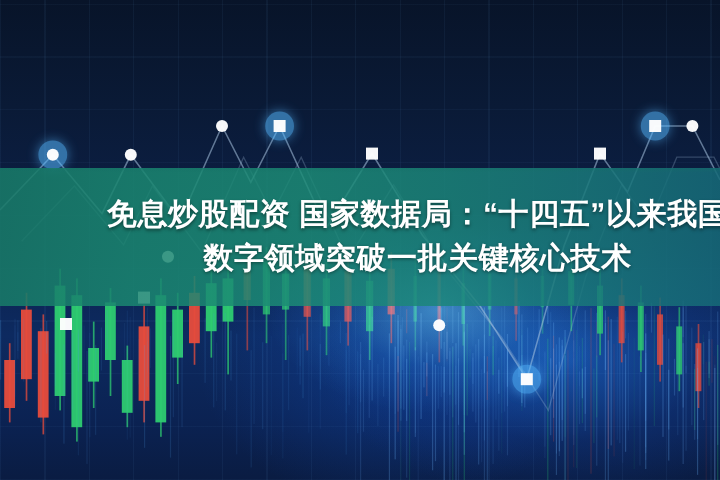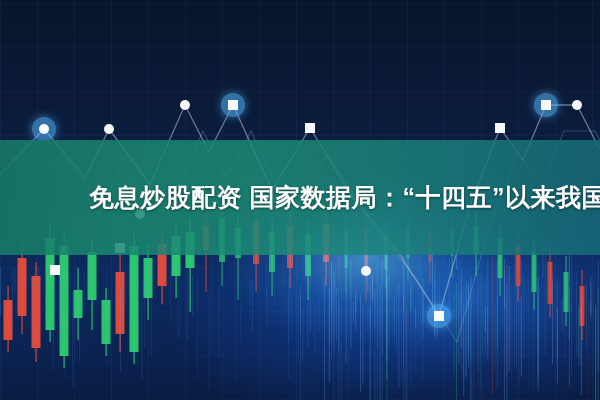--- a/index.html
+++ b/index.html
@@ -414,15 +414,16 @@
       <circle cx="546" cy="105" r="12" fill="#55b8ff" opacity="0.55" filter="url(#nglow)"></circle>
       <rect x="541" y="100" width="10" height="10" fill="#ffffff" opacity="0.97"></rect>
       <circle cx="577" cy="105" r="5" fill="#ffffff" opacity="0.97"></circle>
     </svg>
 
   <div class="band"></div>
   <div class="band-top-fade"></div>
 
   <div class="headline">
     <div class="hl-line">免息炒股配资 国家数据局：“十四五”以来我国</div>
+    <div class="hl-line">数字领域突破一批关键核心技术</div>
   </div>
 
 </div>
 
 </body></html>

